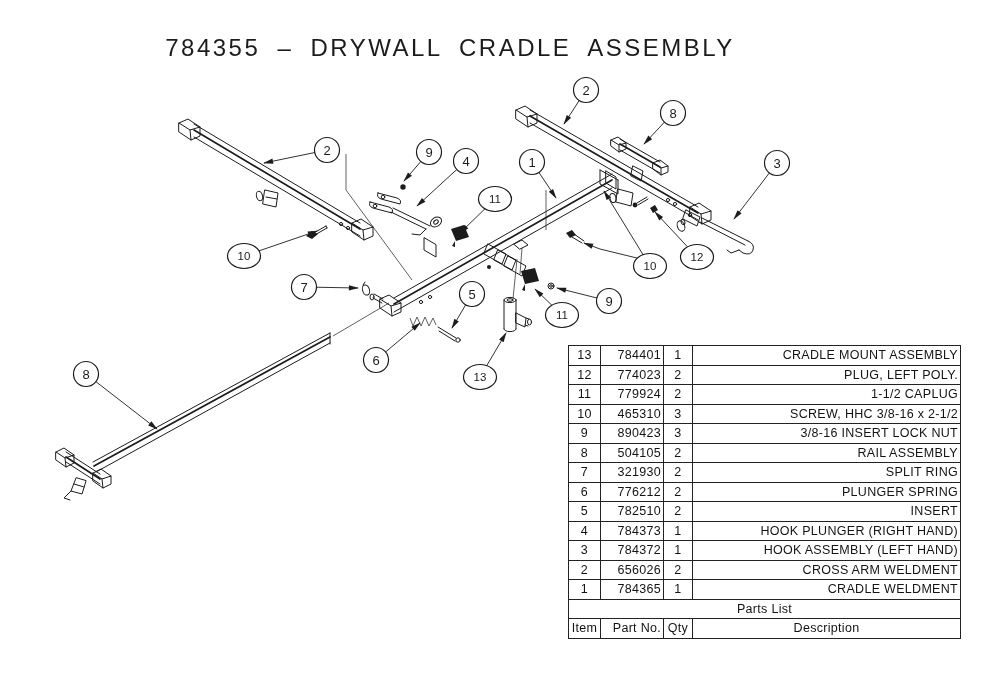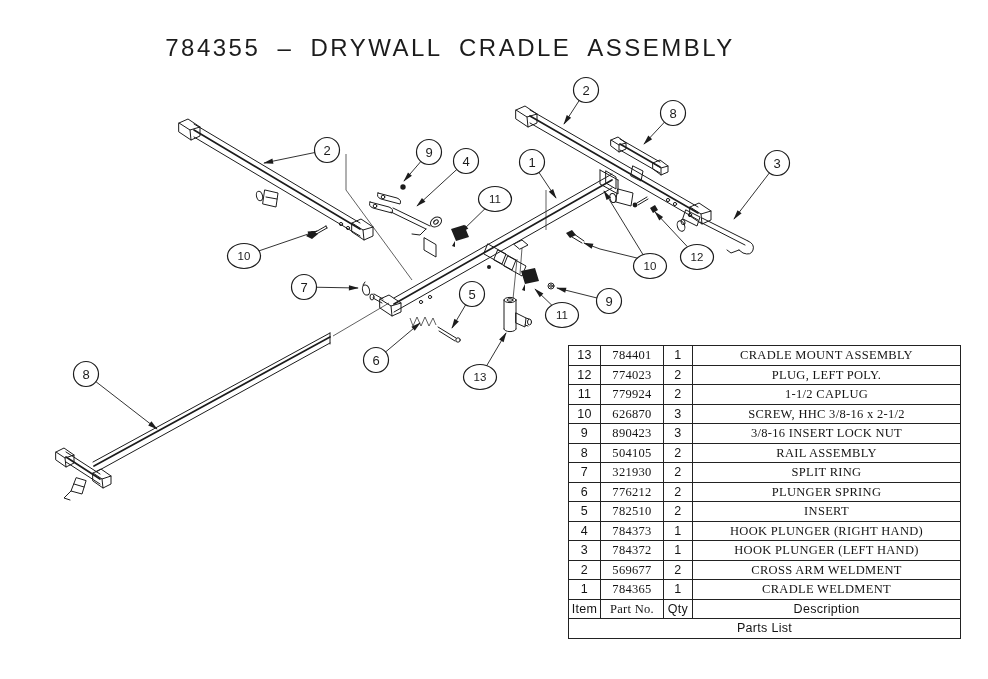--- a/index.html
+++ b/index.html
@@ -15,21 +15,21 @@
   .ldr{fill:none;stroke:#1c1c1c;stroke-width:0.9;marker-end:url(#arw);}
   .bln{fill:#ffffff;stroke:#1c1c1c;stroke-width:1.2;}
   .btx{font-family:"Liberation Sans",sans-serif;font-size:13px;fill:#1c1c1c;text-anchor:middle;}
   .btx2{font-size:11.5px;}
   table.parts{position:absolute;left:568px;top:345px;width:393px;border-collapse:collapse;
         table-layout:fixed;font-size:12.5px;letter-spacing:.3px;color:#141414;}
   table.parts td{border:1px solid #222;height:18.5px;padding:0 2px;line-height:1;
         overflow:hidden;white-space:nowrap;}
   table.parts{border:1.5px solid #222;}
   td.c{text-align:center;}
-  td.l{text-align:center;padding-left:4px;font-family:Liberation Serif, serif;}
+  td.l{text-align:right;padding-left:4px;}
 </style>
 </head>
 <body>
 
 <div class="stage">
 
   <div class="title">784355 – DRYWALL CRADLE ASSEMBLY</div>
 
   <svg width="988" height="679" viewBox="0 0 988 679">
     <defs>
@@ -275,21 +275,21 @@
         <td class="l">PLUG, LEFT POLY.</td>
       </tr>
       <tr>
         <td class="c">11</td>
         <td class="l">779924</td>
         <td class="c">2</td>
         <td class="l">1-1/2 CAPLUG</td>
       </tr>
       <tr>
         <td class="c">10</td>
-        <td class="l">626870</td>
+        <td class="l">465310</td>
         <td class="c">3</td>
         <td class="l">SCREW, HHC 3/8-16 x 2-1/2</td>
       </tr>
       <tr>
         <td class="c">9</td>
         <td class="l">890423</td>
         <td class="c">3</td>
         <td class="l">3/8-16 INSERT LOCK NUT</td>
       </tr>
       <tr>
@@ -319,39 +319,39 @@
       <tr>
         <td class="c">4</td>
         <td class="l">784373</td>
         <td class="c">1</td>
         <td class="l">HOOK PLUNGER (RIGHT HAND)</td>
       </tr>
       <tr>
         <td class="c">3</td>
         <td class="l">784372</td>
         <td class="c">1</td>
-        <td class="l">HOOK PLUNGER (LEFT HAND)</td>
-      </tr>
-      <tr>
-        <td class="c">2</td>
-        <td class="l">569677</td>
+        <td class="l">HOOK ASSEMBLY (LEFT HAND)</td>
+      </tr>
+      <tr>
+        <td class="c">2</td>
+        <td class="l">656026</td>
         <td class="c">2</td>
         <td class="l">CROSS ARM WELDMENT</td>
       </tr>
       <tr>
         <td class="c">1</td>
         <td class="l">784365</td>
         <td class="c">1</td>
         <td class="l">CRADLE WELDMENT</td>
+      </tr>
+      <tr>
+        <td class="c" colspan="4">Parts List</td>
       </tr>
       <tr>
         <td class="c">Item</td>
         <td class="l">Part No.</td>
         <td class="c">Qty</td>
         <td class="c">Description</td>
       </tr>
-      <tr>
-        <td class="c" colspan="4">Parts List</td>
-      </tr>
     </tbody>
   </table>
 
 </div>
 
 </body></html>

